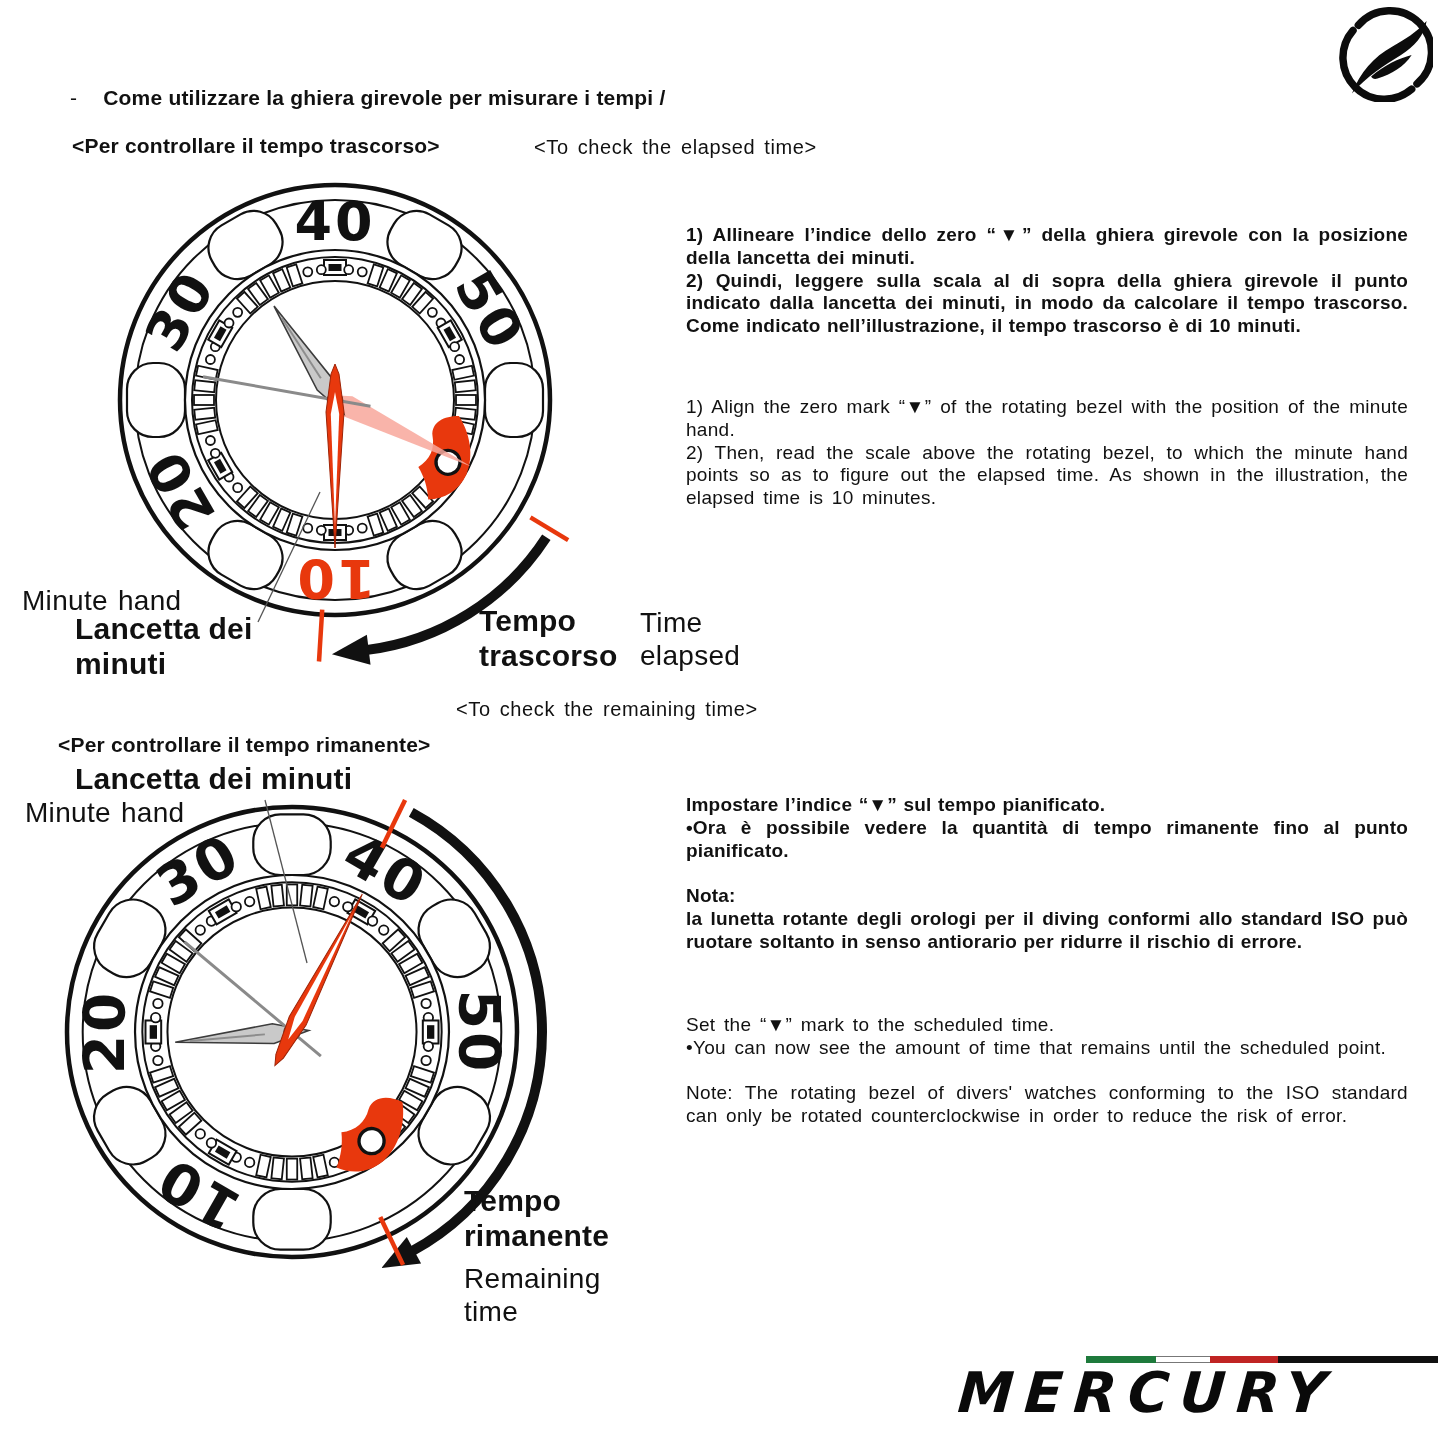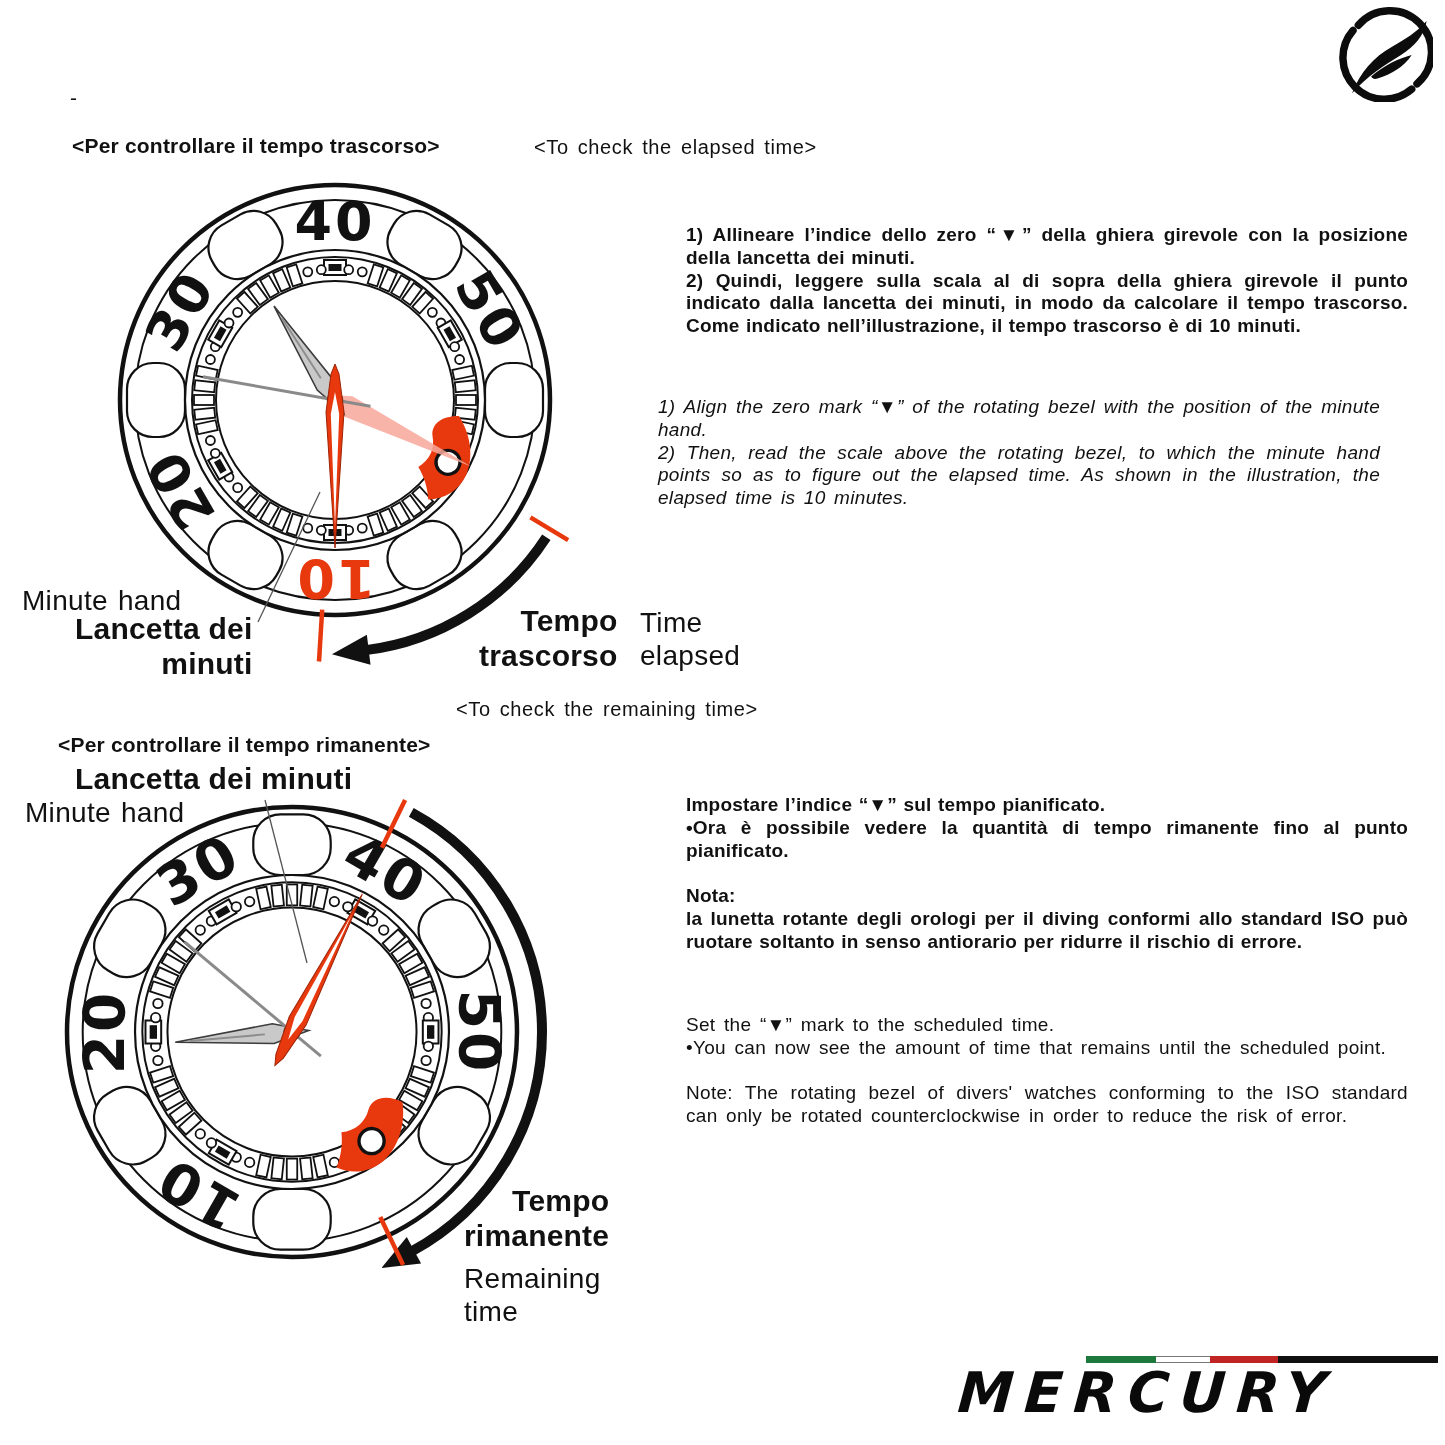--- a/index.html
+++ b/index.html
@@ -8,35 +8,36 @@
   .abs{position:absolute;}
   .preline{white-space:pre-line;}
   .hdr{font-size:21px;letter-spacing:.2px;display:flex;gap:26px;align-items:baseline;}
   .hdr .it{font-weight:bold;}
   .hdr .en{font-weight:normal;}
   .sec-h-it{font-size:21px;font-weight:bold;letter-spacing:.2px;}
   .sec-h-en{font-size:20px;letter-spacing:.6px;word-spacing:3px;}
   .body-it{font-size:19px;font-weight:bold;line-height:1.2;text-align:justify;letter-spacing:.2px;word-spacing:1px;}
   .body-en{font-size:19px;line-height:1.2;text-align:justify;letter-spacing:.3px;word-spacing:3px;}
   .lbl-en{font-size:28px;letter-spacing:.3px;word-spacing:2px;line-height:1.18;}
-  .lbl-it{font-size:30px;font-weight:bold;line-height:1.16;letter-spacing:.2px;text-align:right;}
+  .lbl-it{font-size:30px;font-weight:bold;line-height:1.16;letter-spacing:.2px;}
   .txt{z-index:5;}
   svg.fig{z-index:1;}
   .mercury-word{font-family:"DejaVu Sans","Liberation Sans",sans-serif;font-weight:bold;font-style:italic;
                 font-size:56px;letter-spacing:11px;color:#0a0a0a;transform:skewX(-4deg);}
   .flag-stripe{height:7px;display:flex;}
   .flag-seg{height:100%;}
 </style>
 </head>
 <body>
 
 <div class="page">
 
   <div class="abs txt hdr" style="left:70px;top:86px;">
     <span>-</span>
+    <span class="it">Come utilizzare la ghiera girevole per misurare i tempi /</span>
   </div>
 
   <svg class="abs" style="left:1337px;top:6px;z-index:5;" width="96" height="96" viewBox="0 0 90 90">
     <path d="M20,18 A39,39 0 1 1 75,73" fill="none" stroke="#0c0c0c" stroke-width="7" stroke-linecap="round"></path>
     <path d="M70,78 A39,39 0 0 1 15,23" fill="none" stroke="#0c0c0c" stroke-width="7" stroke-linecap="round"></path>
     <path d="M14,82 C22,62 34,48 52,38 C64,31 74,25 84,14 C82,28 72,38 60,46 C44,56 28,66 14,82 Z" fill="#0c0c0c"></path>
     <path d="M32,66 C44,56 58,49 70,46 C63,57 51,64 38,68 C35,69 33,68 32,66 Z" fill="#0c0c0c"></path>
   </svg>
 
   <div class="abs txt sec-h-it" style="left:72px;top:134px;">&lt;Per controllare il tempo trascorso&gt;</div>
@@ -250,21 +251,21 @@
   <div class="abs txt lbl-en" style="left:22px;top:584px;">Minute hand</div>
   <div class="abs txt lbl-it preline" style="left:75px;top:612px;">Lancetta dei
 minuti</div>
   <div class="abs txt lbl-it preline" style="left:479px;top:604px;">Tempo
 trascorso</div>
   <div class="abs txt lbl-en preline" style="left:640px;top:606px;">Time
 elapsed</div>
 
   <div class="abs txt body-it preline" style="left:686px;top:224px;width:722px;">1) Allineare l’indice dello zero “▼” della ghiera girevole con la posizione della lancetta dei minuti.
 2) Quindi, leggere sulla scala al di sopra della ghiera girevole il punto indicato dalla lancetta dei minuti, in modo da calcolare il tempo trascorso. Come indicato nell’illustrazione, il tempo trascorso è di 10 minuti.</div>
-  <div class="abs txt body-en preline" style="left:658px;top:396px;width:722px;font-style:italic;">1) Align the zero mark “▼” of the rotating bezel with the position of the minute hand.
+  <div class="abs txt body-en preline" style="left:686px;top:396px;width:722px;">1) Align the zero mark “▼” of the rotating bezel with the position of the minute hand.
 2) Then, read the scale above the rotating bezel, to which the minute hand points so as to figure out the elapsed time. As shown in the illustration, the elapsed time is 10 minutes.</div>
 
   <div class="abs txt sec-h-it" style="left:58px;top:733px;">&lt;Per controllare il tempo rimanente&gt;</div>
   <div class="abs txt sec-h-en" style="left:456px;top:698px;">&lt;To check the remaining time&gt;</div>
 
   <div class="abs txt lbl-it" style="left:75px;top:762px;">Lancetta dei minuti</div>
   <div class="abs txt lbl-en" style="left:25px;top:796px;">Minute hand</div>
 
   <svg id="watch-remaining" class="abs fig" style="left:50px;top:760px;" width="600" height="540" viewBox="0 0 600 540">
       <g>

